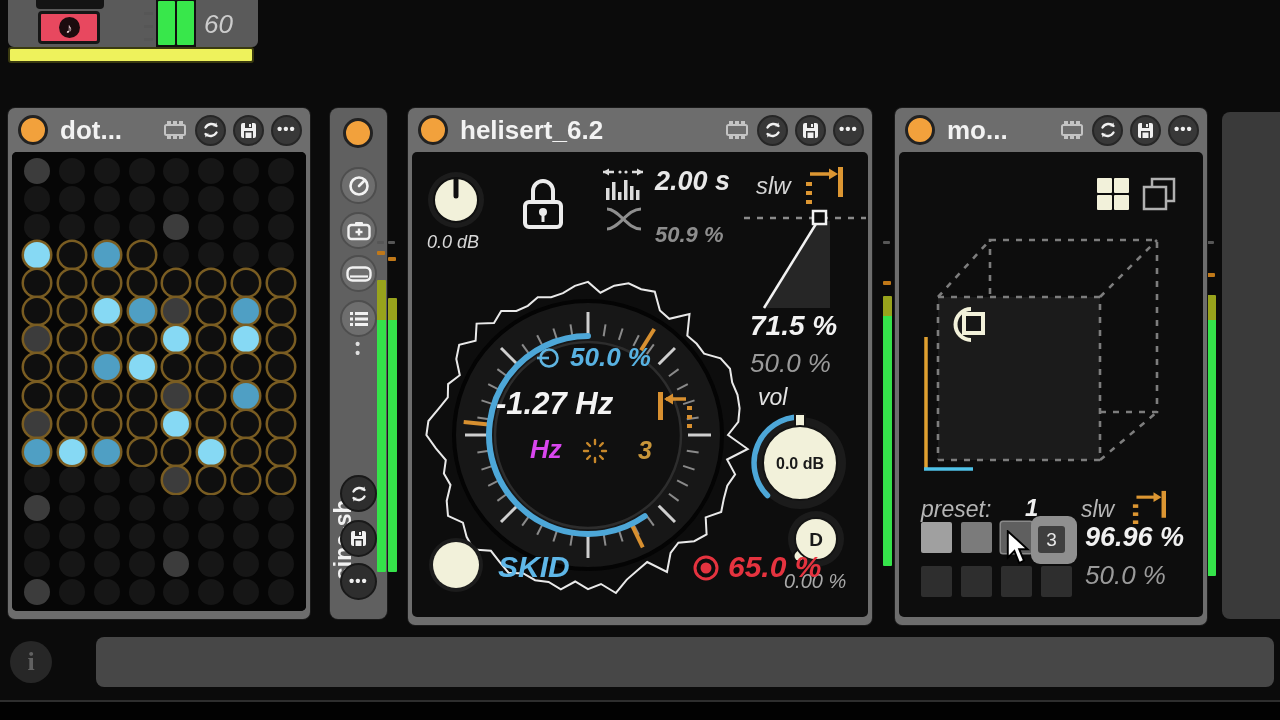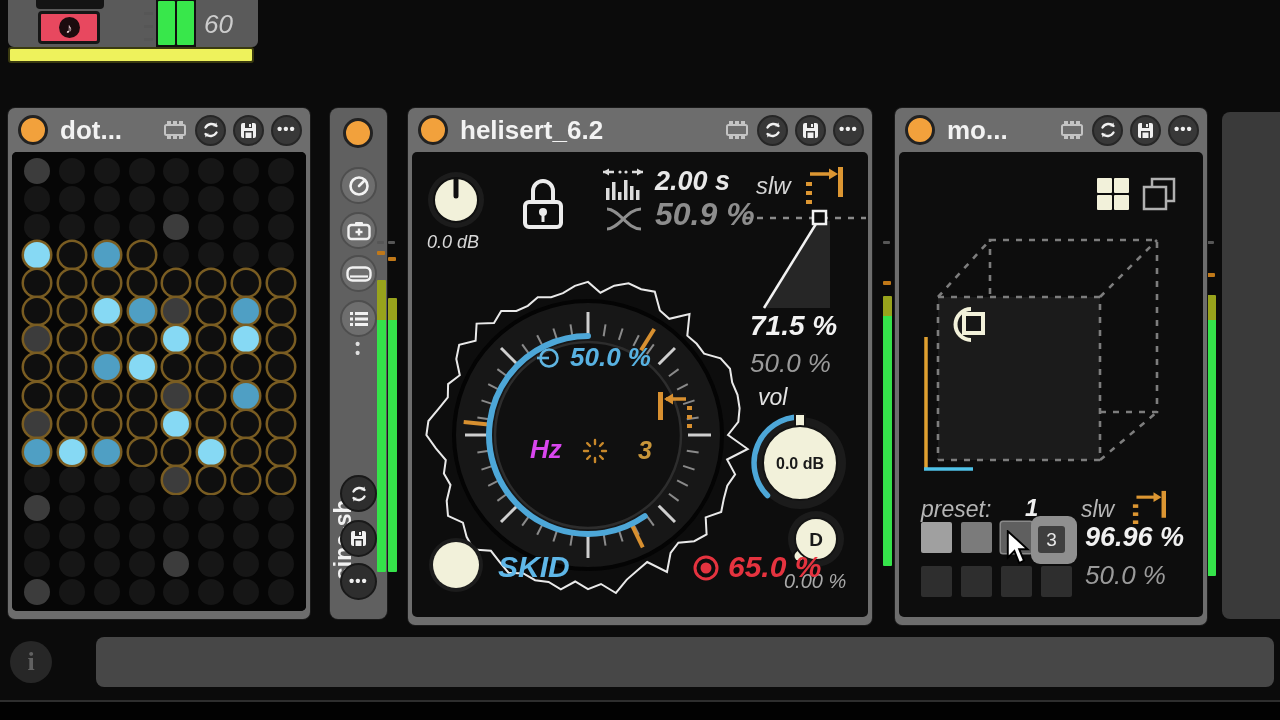--- a/index.html
+++ b/index.html
@@ -459,21 +459,21 @@
           <rect x="24" y="14" width="3.5" height="20"></rect>
           <rect x="30" y="20" width="3.5" height="14"></rect>
           <rect x="36" y="24" width="3.5" height="10"></rect>
         </g>
     </svg>
     <div class="t w b700" style="left:243px;top:14px;font-size:27px;color:#e8e8e8;">2.00 s</div>
     <svg class="abs" style="left:193px;top:54px;" width="38" height="26" viewBox="0 0 38 26">
       <path d="M2,3 C14,3 22,23 36,23" fill="none" stroke="#8f8f8f" stroke-width="3"></path>
       <path d="M2,23 C14,23 22,3 36,3" fill="none" stroke="#8f8f8f" stroke-width="3"></path>
     </svg>
-    <div class="t gry b700" style="left:243px;top:44px;font-size:32px;color:#8d8d8d;">50.9 %</div>
+    <div class="t gry b700" style="left:243px;top:70px;font-size:22px;color:#8d8d8d;">50.9 %</div>
 
     <div class="t" style="left:344px;top:20px;font-size:24px;color:#d5d5d5;">slw</div>
     <svg class="abs" style="left:390px;top:14px;" width="44" height="38" viewBox="0 0 44 38">
       <g fill="#dc9632">
           <rect x="4" y="16" width="6" height="4"></rect>
           <rect x="4" y="25" width="6" height="4"></rect>
           <rect x="4" y="34" width="6" height="4"></rect>
         </g>
       <line x1="8" y1="8" x2="30" y2="8" stroke="#dc9632" stroke-width="3.5"></line>
       <path d="M36,8 L27,2.5 V13.5 Z" fill="#dc9632"></path>
@@ -506,20 +506,21 @@
       <circle cx="31" cy="31" r="21" fill="#f2f1da" stroke="#141414" stroke-width="2"></circle>
       <text x="31" y="38" font-size="19" font-weight="bold" fill="#1a1a1a" text-anchor="middle" font-family="Liberation Sans, sans-serif"><tspan>D</tspan></text>
     </svg>
     <div class="t" style="left:372px;top:418px;font-size:20px;color:#a8a8a8;">0.00 %</div>
 
     <svg class="abs" style="left:124px;top:194px;" width="24" height="24" viewBox="0 0 24 24">
       <circle cx="13" cy="12" r="8.5" fill="none" stroke="#5fb4e0" stroke-width="2.6"></circle>
       <line x1="1" y1="12" x2="13" y2="12" stroke="#5fb4e0" stroke-width="2.6"></line>
     </svg>
     <div class="t b700" style="left:158px;top:190px;font-size:26px;color:#58b2e2;">50.0 %</div>
+    <div class="t w b700" style="left:84px;top:234px;font-size:31px;color:#f4f4f4;">-1.27 Hz</div>
     <svg class="abs" style="left:244px;top:238px;" width="40" height="40" viewBox="0 0 40 40">
       <rect x="2" y="2" width="5" height="28" fill="#d89030"></rect>
       <line x1="10" y1="9" x2="30" y2="9" stroke="#d89030" stroke-width="3.5"></line>
       <path d="M8,9 L17,3.5 V14.5 Z" fill="#d89030"></path>
       <g fill="#d89030">
           <rect x="31" y="16" width="5" height="4"></rect>
           <rect x="31" y="25" width="5" height="4"></rect>
           <rect x="31" y="34" width="5" height="4"></rect>
         </g>
     </svg>

